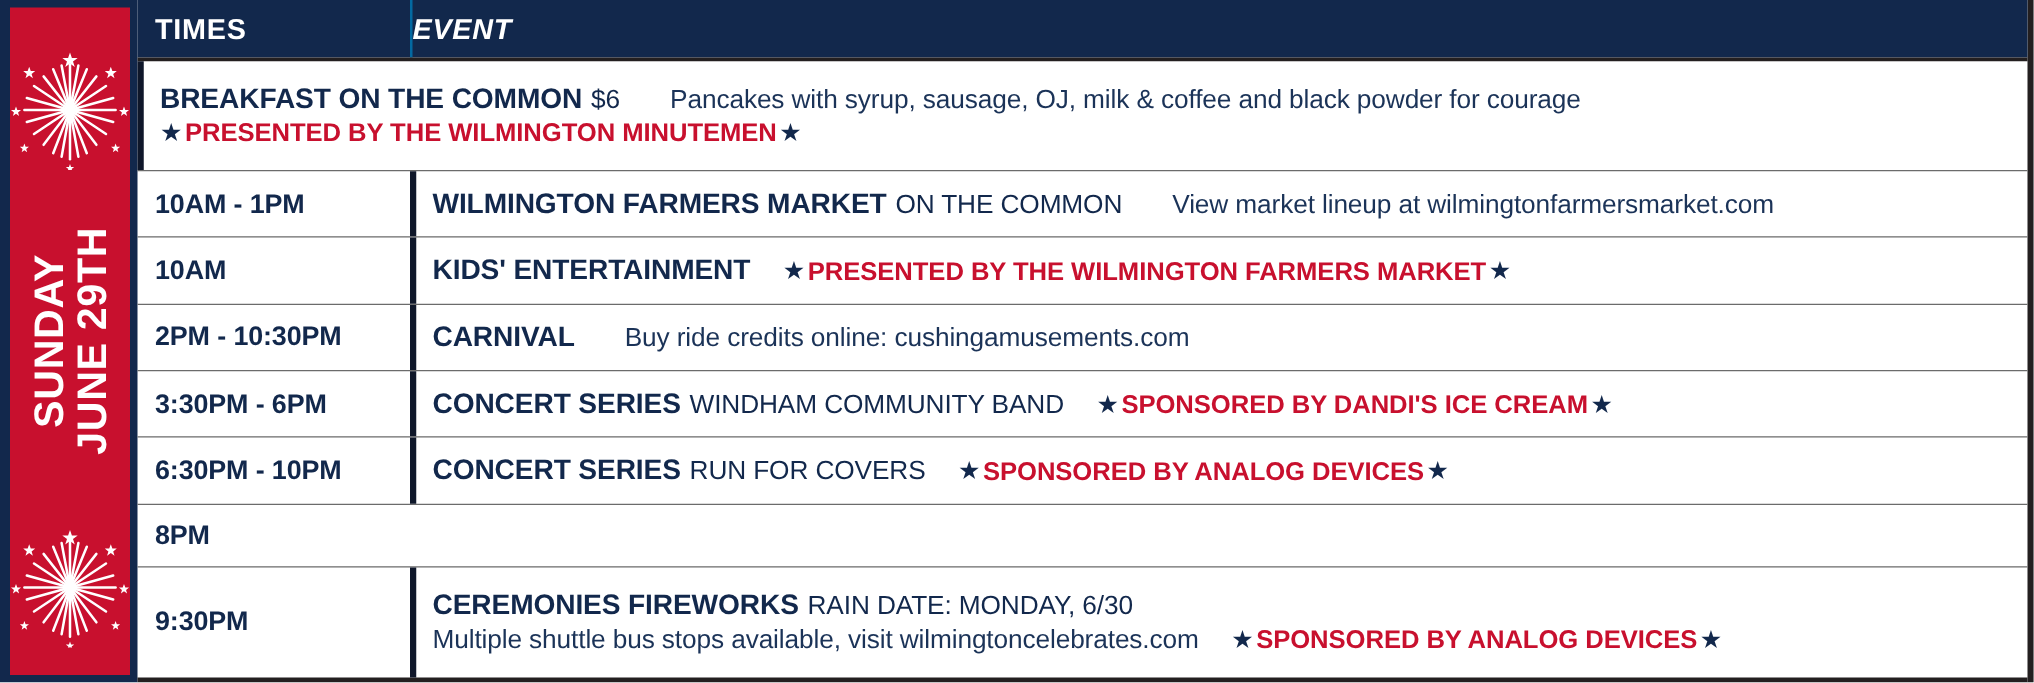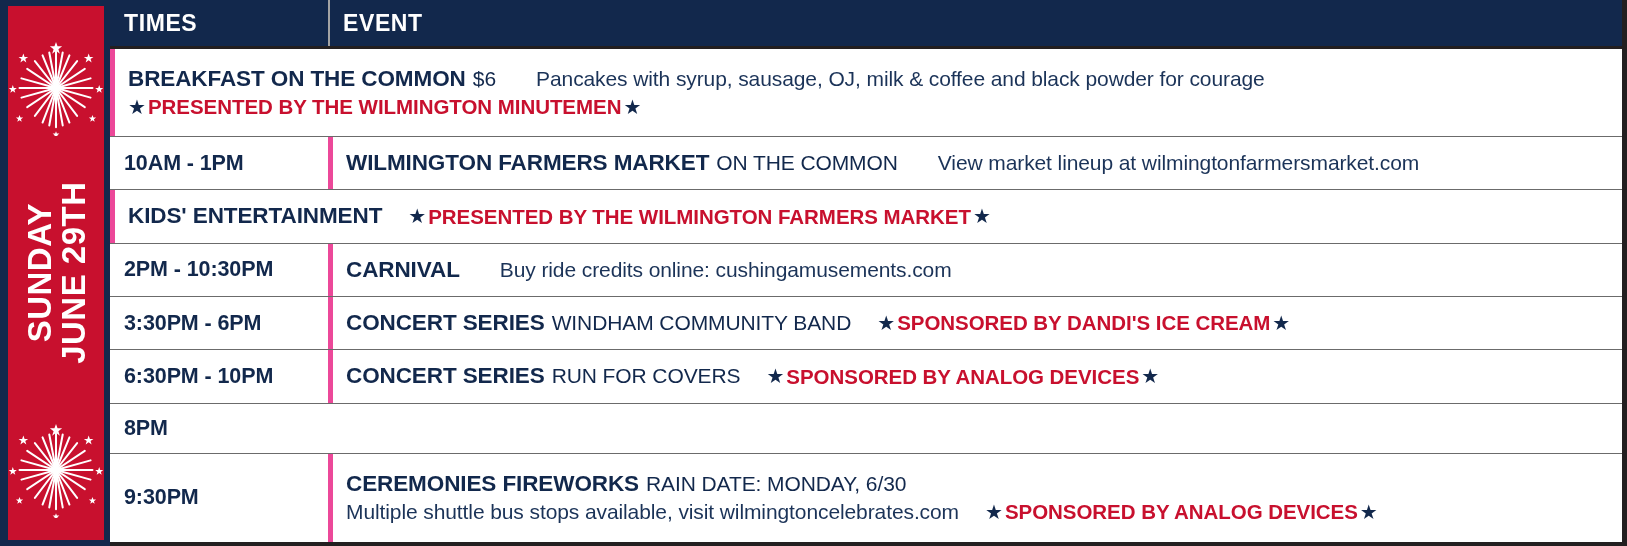--- a/index.html
+++ b/index.html
@@ -85,22 +85,22 @@
     color: #ffffff;
     font-weight: bold;
     font-size: 23px;
     letter-spacing: 0.6px;
     display: flex;
     align-items: center;
   }
   .hdr-times { flex: 0 0 218px; padding-left: 14px; }
   .hdr-event {
     flex: 1 1 auto;
-    padding-left: 13px;
-    border-left: 2px solid #a3a3a3;
+    border-left: 2px solid #0369a1;
+    font-style: italic;
   }
 
   .body-wrap {
     flex: 1 1 auto;
     display: flex;
     flex-direction: column;
     border-top: 3px solid #231f20;
     border-bottom: 4px solid #231f20;
   }
 
@@ -119,21 +119,21 @@
     display: flex;
     align-items: center;
     padding-left: 14px;
     color: #12284c;
     font-weight: bold;
     font-size: 21.5px;
     letter-spacing: -0.1px;
   }
   .cell-event {
     flex: 1 1 auto;
-    border-left: 5px solid #ec4899;
+    border-left: 5px solid #0f172a;
     padding: 0 6px 0 13px;
     display: flex;
     flex-direction: column;
     justify-content: center;
   }
 
   .ev-line {
     display: flex;
     align-items: baseline;
     flex-wrap: nowrap;
@@ -321,20 +321,21 @@
         <div class="cell-event">
           <div class="ev-line">
             <span class="ev-title">WILMINGTON FARMERS MARKET</span>
             <span class="ev-sub-caps">ON THE COMMON</span>
             <span class="ev-desc">View market lineup at wilmingtonfarmersmarket.com</span>
           </div>
         </div>
       </div>
 
       <div class="row">
+        <div class="cell-time">10AM</div>
         <div class="cell-event">
           <div class="ev-line">
             <span class="ev-title">KIDS' ENTERTAINMENT</span>
             <span class="sponsor">
               <span class="star">★</span>
               <span class="sponsor-text">PRESENTED BY THE WILMINGTON FARMERS MARKET</span>
               <span class="star">★</span>
             </span>
           </div>
         </div>

